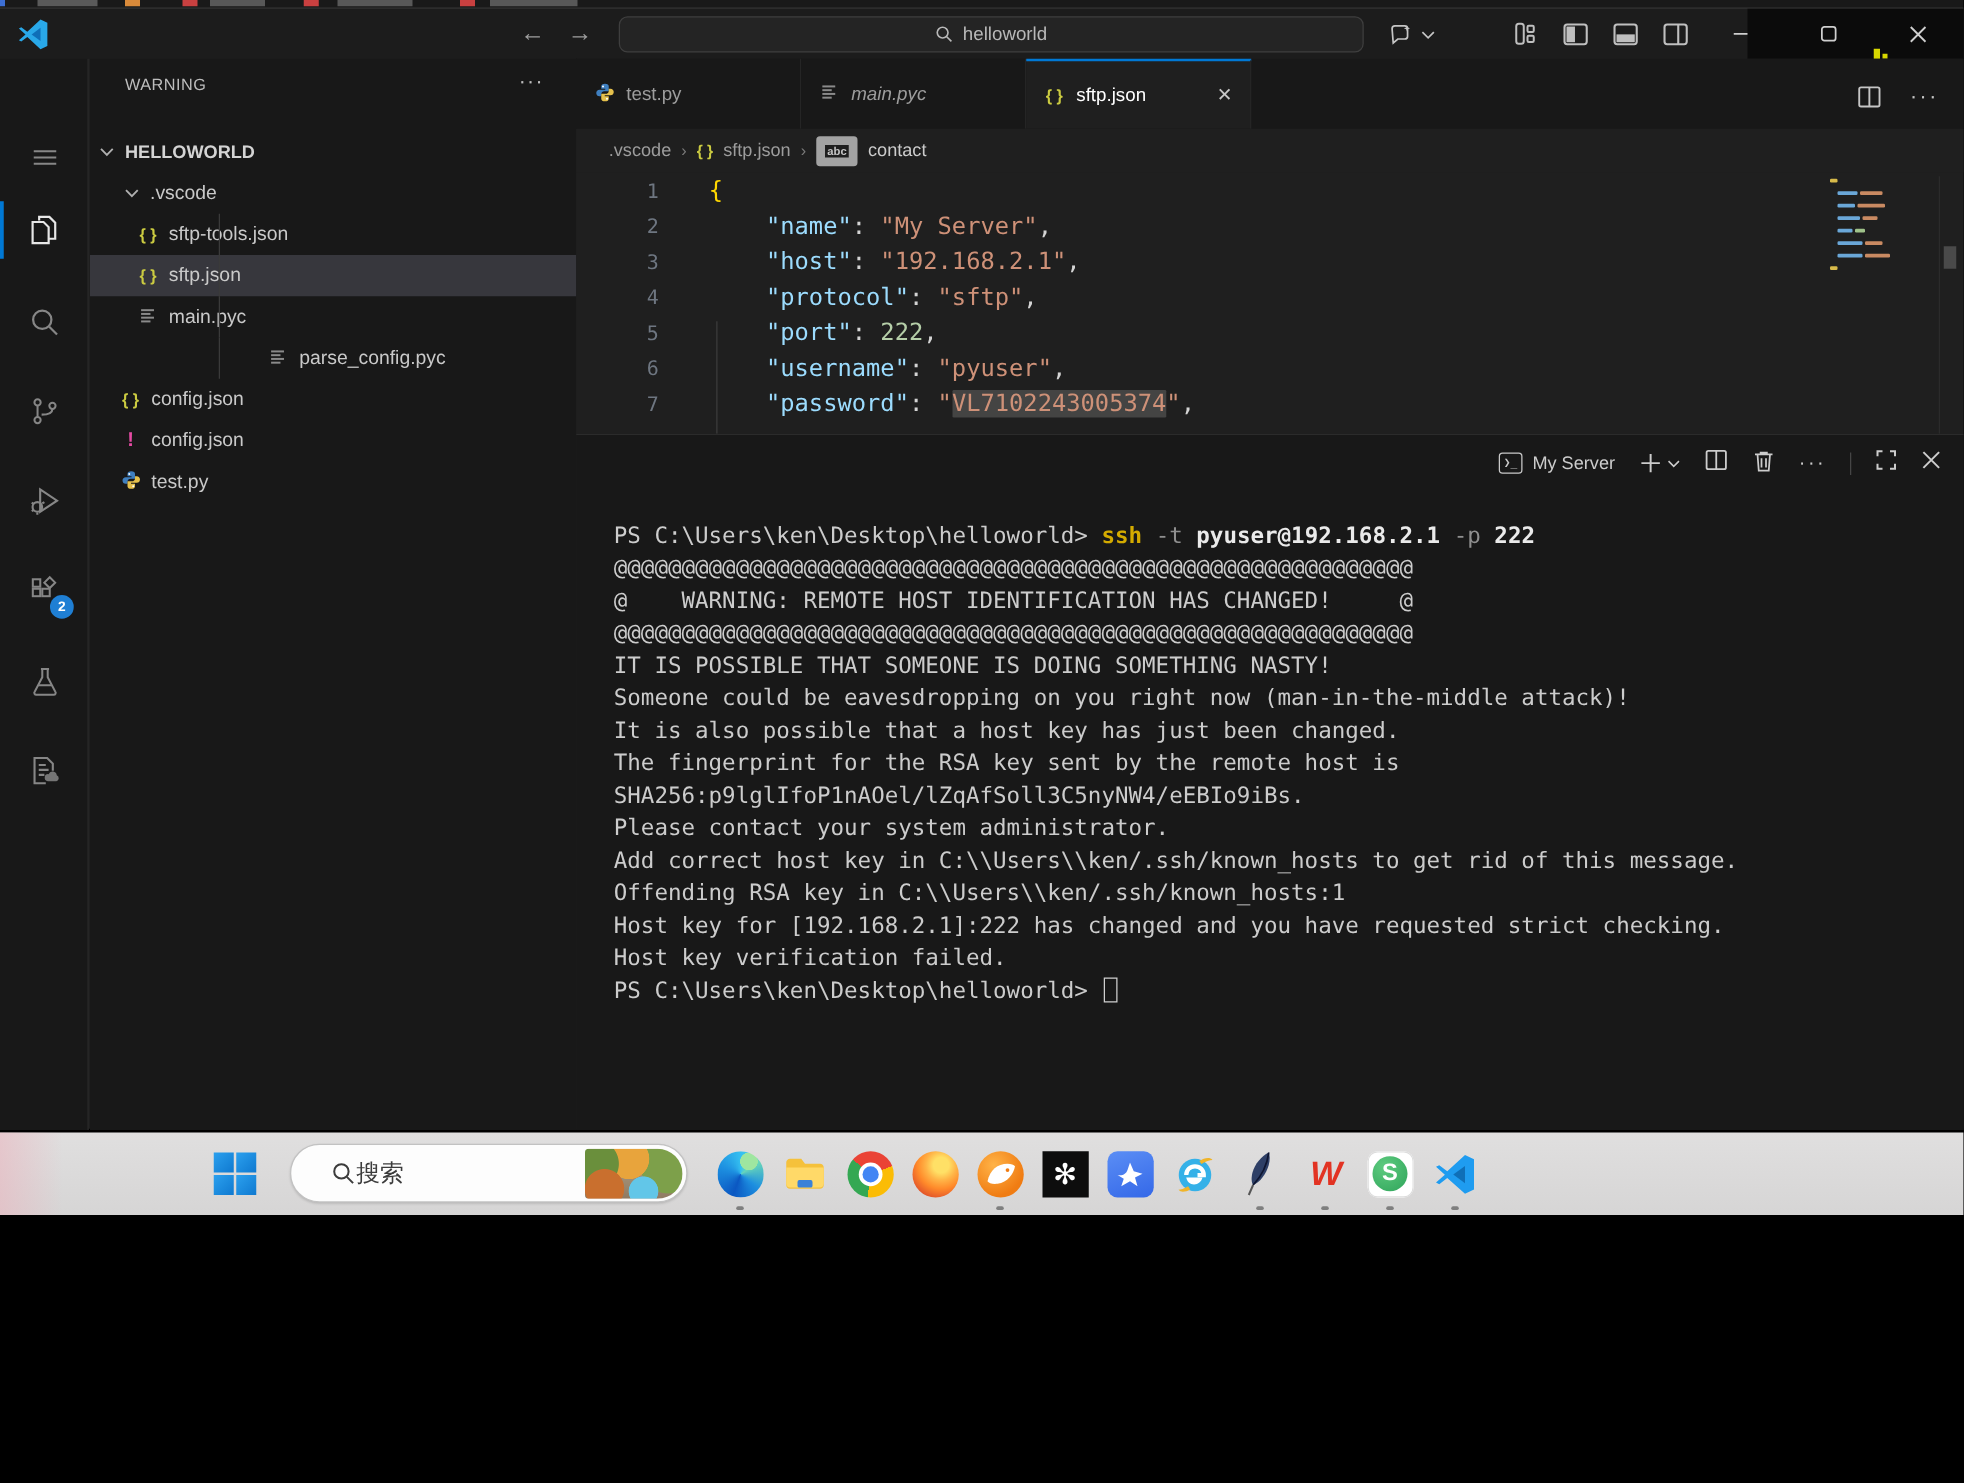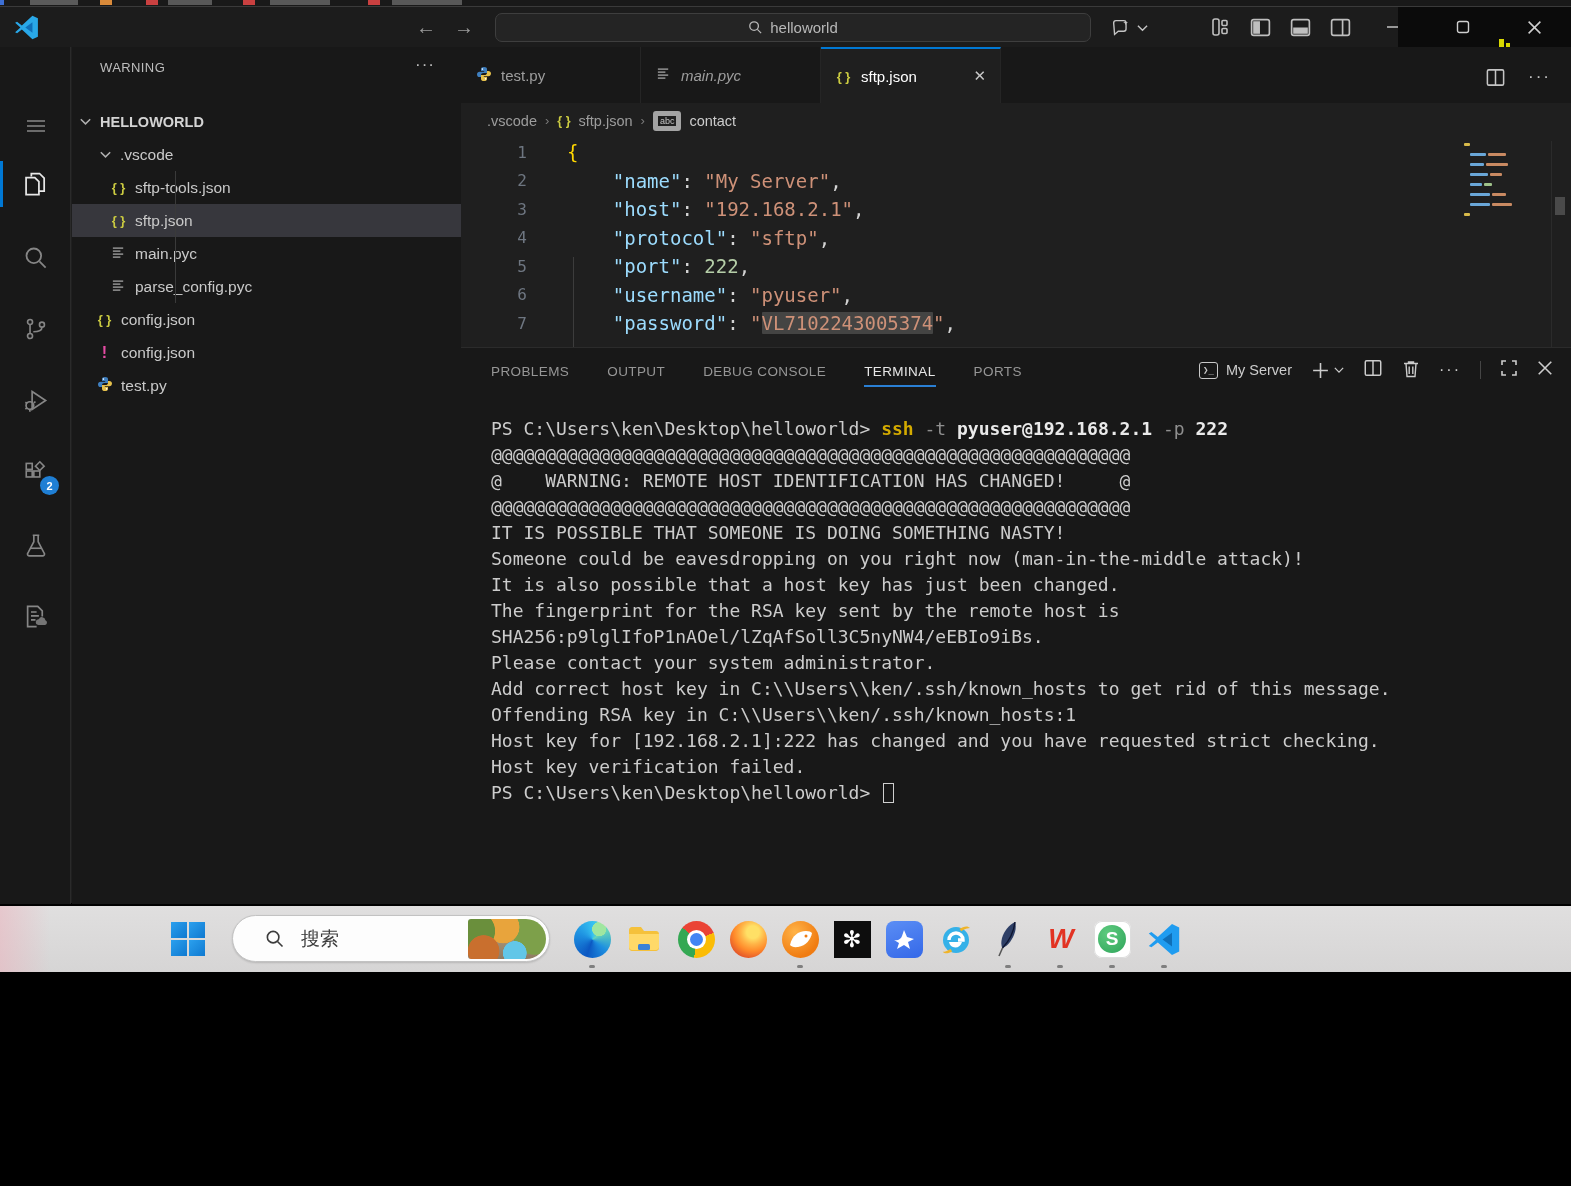--- a/index.html
+++ b/index.html
@@ -53,21 +53,21 @@
   .tab { position:relative; height:56px; width:180px; display:flex; align-items:center; padding:0 14px; gap:9px; background:#181818; border-right:1px solid #252525; color:#9d9d9d; font-size:15px; }
   .tab .ticon { width:17px; text-align:center; font-weight:700; font-size:13px; }
   .tab.active { background:#1f1f1f; color:#ffffff; border-top:2.5px solid #0078d4; }
   .tab .tclose { margin-left:auto; color:#c8c8c8; font-size:15px; }
   .tab.italic .tlabel { font-style:italic; }
   .editor-actions { position:absolute; right:20px; top:20px; display:flex; gap:22px; color:#c5c5c5; z-index:5; }
 
   .breadcrumb { position:absolute; left:0; top:56px; width:1110px; height:35px; display:flex; align-items:center; padding-left:26px; gap:8px; color:#9d9d9d; font-size:14.5px; background:#1f1f1f; }
   .bc-sep { color:#7a7a7a; font-size:13px; }
   .bc-json { color:#cbcb41; font-weight:700; font-size:12.5px; }
-  .abc-badge { border:5px solid #a3a3a3; border-radius:3px; font-size:9px; padding:0 2px; color:#c5c5c5; }
+  .abc-badge { border:7px solid #a3a3a3; border-radius:3px; font-size:9px; padding:0 2px; color:#c5c5c5;font-weight:bold; }
   .bc-last { color:#cccccc; }
 
   .codearea { position:absolute; left:0; top:91px; width:1110px; height:249px; font-family:"DejaVu Sans Mono", monospace; font-size:19px; }
   .cline { position:absolute; left:0; width:100%; height:28.5px; display:flex; align-items:center; }
   .lnum { width:66px; text-align:right; color:#6e7681; font-size:16px; flex:0 0 66px; }
   .ctext { white-space:pre; padding-left:40px; }
   .tk-key { color:#9cdcfe; } .tk-str { color:#ce9178; } .tk-num { color:#b5cea8; }
   .tk-p { color:#d4d4d4; } .tk-brace { color:#ffd700; }
   .tk-selbg { background:rgba(130,130,125,.38); border-radius:1px; }
   .indent-guide { position:absolute; left:112px; top:119px; width:1px; height:200px; background:#3c3c3c; }
@@ -98,21 +98,21 @@
   
   .taskbar { position:absolute; left:0; top:906px; width:1571px; height:66px; background:linear-gradient(180deg,#e0dfdf,#d6d5d5); }
   .taskbar::before { content:""; position:absolute; left:0; top:0; bottom:0; width:50px; background:linear-gradient(90deg, rgba(235,180,190,.55), rgba(235,180,190,0)); }
   .tb-icons { position:absolute; left:168px; top:0; height:66px; display:flex; align-items:center; }
   .tb-item { position:relative; width:52px; height:66px; display:flex; align-items:center; justify-content:center; }
   .tb-item .dot { position:absolute; bottom:4px; left:50%; transform:translateX(-50%); width:6px; height:3.5px; border-radius:2px; background:#7f7f7f; }
   .start-grid { display:grid; grid-template-columns:16px 16px; grid-template-rows:16px 16px; gap:2.5px; }
   .start-grid div { background:linear-gradient(135deg,#2ba0ee,#0f79d0); }
   .tb-search { position:absolute; left:232px; top:9px; width:318px; height:47px; background:#fdfdfd; border:1px solid #c2c2c2; border-radius:24px; display:flex; align-items:center; box-shadow:0 1px 2px rgba(0,0,0,.15); }
   .tb-search .mag { margin-left:32px; }
-  .tb-search .stext { margin-left:16px; font-size:19px; color:#3c3c3c; }
+  .tb-search .stext { font-size:19px; color:#3c3c3c; }
   .scenery { position:absolute; right:3px; top:2.5px; width:78px; height:40px; border-radius:3px 20px 20px 3px;
      background: radial-gradient(circle at 20% 80%, #c96f2e 0 22%, transparent 23%),
                  radial-gradient(circle at 10% 30%, #6a8f3c 0 25%, transparent 26%),
                  radial-gradient(circle at 45% 20%, #e8a43c 0 30%, transparent 31%),
                  radial-gradient(circle at 60% 85%, #62c6e8 0 20%, transparent 21%),
                  radial-gradient(circle at 85% 35%, #7da04a 0 30%, transparent 31%),
                  linear-gradient(180deg,#b9a98e,#8f7a62); }
   .appic { width:38px; height:38px; display:flex; align-items:center; justify-content:center; }
   .edge-ic { width:37px; height:37px; border-radius:50%; background:radial-gradient(circle at 68% 22%, #9fe6a0 0 18%, transparent 19%), conic-gradient(from 200deg, #0b57c2, #1d8fe0 25%, #35c1f1 45%, #68d6b9 60%, #1d8fe0 80%, #0b57c2); }
   .chrome-ic { position:relative; width:37px; height:37px; border-radius:50%; background:conic-gradient(from -50deg, #ea4335 0 33%, #fbbc05 33% 66%, #34a853 66% 100%); }
@@ -313,21 +313,21 @@
             <div class="trow" style="padding-left: 38px;">
               <span class="ficon"><svg width="15" height="15" viewBox="0 0 16 16" fill="#8a8a8a">
                   <rect x="2" y="2.5" width="11" height="1.7"></rect>
                   <rect x="2" y="5.7" width="8" height="1.7"></rect>
                   <rect x="2" y="8.9" width="11" height="1.7"></rect>
                   <rect x="2" y="12.1" width="8" height="1.7"></rect>
                 </svg></span>
               <span class="tlabel">main.pyc</span>
               <div class="guide" style="top: 0px; bottom: 0px;"></div>
             </div>
-            <div class="trow" style="padding-left: 38px;">
+            <div class="trow" style="padding-left: 38px; justify-content: center;">
               <span class="ficon"><svg width="15" height="15" viewBox="0 0 16 16" fill="#8a8a8a">
                   <rect x="2" y="2.5" width="11" height="1.7"></rect>
                   <rect x="2" y="5.7" width="8" height="1.7"></rect>
                   <rect x="2" y="8.9" width="11" height="1.7"></rect>
                   <rect x="2" y="12.1" width="8" height="1.7"></rect>
                 </svg></span>
               <span class="tlabel">parse_config.pyc</span>
               <div class="guide" style="top: 0px; bottom: 0px;"></div>
             </div>
             <div class="trow" style="padding-left: 24px;">
@@ -444,27 +444,20 @@
           <div class="ml" style="left:10px;top:62px;width:20px;background:#6aa7d8;"></div>
           <div class="ml" style="left:32px;top:62px;width:20px;background:#c98a62;"></div>
           <div class="ml" style="left:4px;top:72px;width:6px;background:#d7ba4a;"></div>
         </div>
 
         <div class="vscroll">
           <div class="thumb"></div>
         </div>
 
         <div class="panel">
-          <div class="panel-tabs" id="paneltabs">
-              <div class="ptab">PROBLEMS</div>
-              <div class="ptab">OUTPUT</div>
-              <div class="ptab">DEBUG CONSOLE</div>
-              <div class="ptab active">TERMINAL</div>
-              <div class="ptab">PORTS</div>
-            </div>
           <div class="panel-actions">
             <span class="term-label">
               <span class="term-badge">❯_</span>
               <span>My Server</span>
             </span>
             <span style="display:flex;align-items:center;gap:4px;">
               <svg width="19" height="19" viewBox="0 0 18 18">
                   <path d="M9 2v14M2 9h14" stroke="#cccccc" stroke-width="1.5"></path>
                 </svg>
               <svg width="10" height="8" viewBox="0 0 12 8">

